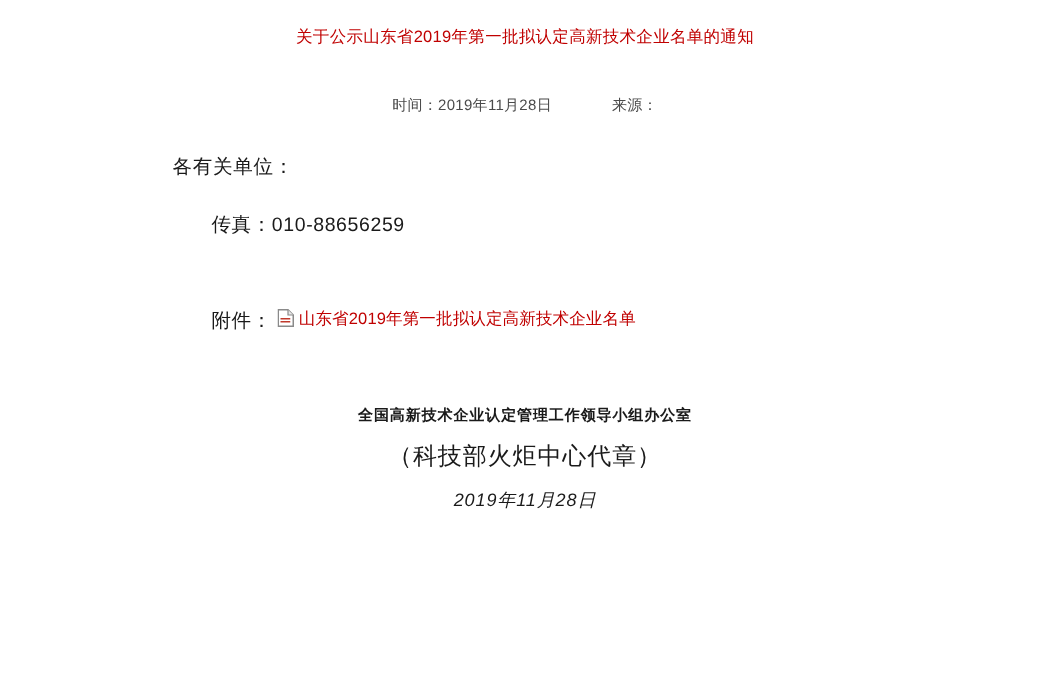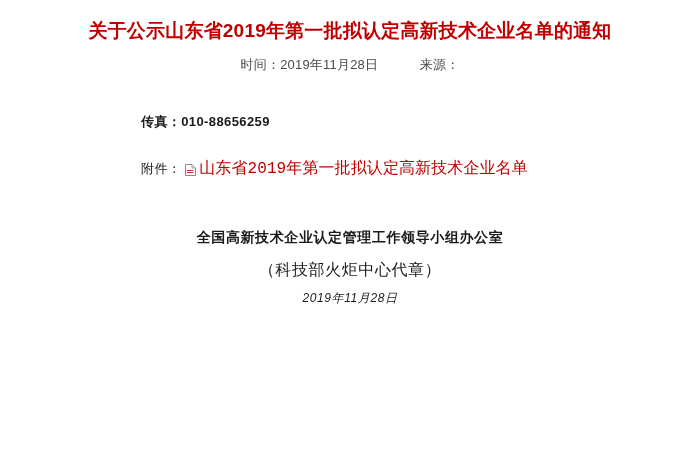--- a/index.html
+++ b/index.html
@@ -16,30 +16,30 @@
   }
   .page {
     position: relative;
     width: 700px;
     height: 451px;
     box-sizing: border-box;
   }
   .doc-title {
     text-align: center;
     color: #c00000;
-    font-weight: bold;
-    font-size: 19px;
+    font-weight: normal;
+    font-size: 11px;
     letter-spacing: 0.2px;
     margin-top: 18px;
     line-height: 1.4;
   }
   .meta-row {
-    margin-top: 11px;
+    margin-top: 30px;
     text-align: center;
-    font-size: 13px;
+    font-size: 10px;
     color: #4a4a4a;
     letter-spacing: 0.2px;
   }
   .meta-row .meta-item {
     display: inline-block;
   }
   .meta-row .meta-gap {
     display: inline-block;
     width: 34px;
   }
@@ -60,56 +60,54 @@
     text-align: justify;
     text-indent: 26px;
     margin-top: 4px;
   }
   .fax-line {
     font-size: 13px;
     line-height: 1.9;
     letter-spacing: 0.4px;
     text-indent: 26px;
     margin-top: 14px;
-    font-weight: bold;
   }
   .attach-block {
-    margin-top: 24px;
+    margin-top: 42px;
     padding-left: 26px;
     font-size: 12.5px;
     letter-spacing: 0.4px;
     display: flex;
-    align-items: center;
-    font-family: Liberation Mono, monospace;
+    align-items: flex-start;
   }
   .attach-label {
     font-size: 13px;
     letter-spacing: 0.4px;
   }
   .attach-icon {
     display: inline-block;
     width: 11px;
     height: 12px;
     margin: 0 3px 0 4px;
     position: relative;
     top: 1px;
   }
   .attach-link {
     color: #c00000;
-    font-size: 16px;
+    font-size: 11px;
     letter-spacing: 0.1px;
     text-decoration: none;
     cursor: pointer;
   }
   .signature {
     margin-top: 44px;
     text-align: center;
   }
   .sig-line1 {
-    font-size: 14px;
+    font-size: 10px;
     font-weight: bold;
     letter-spacing: 0.6px;
     line-height: 2.1;
   }
   .sig-line2 {
     font-size: 16px;
     letter-spacing: 0.6px;
     line-height: 2.1;
   }
   .sig-line3 {
@@ -127,20 +125,21 @@
   <div class="doc-title">关于公示山东省2019年第一批拟认定高新技术企业名单的通知</div>
 
   <div class="meta-row">
     <span class="meta-item">时间：2019年11月28日</span>
     <span class="meta-gap"></span>
     <span class="meta-item">来源：</span>
   </div>
 
   <div class="body-block">
 
+    <div class="salutation">各有关单位：</div>
 
 
     <div class="fax-line">传真：010-88656259</div>
 
     <div class="attach-block">
       <span class="attach-label">附件：</span>
       <span class="attach-icon">
         <svg width="11" height="12" viewBox="0 0 11 12" xmlns="http://www.w3.org/2000/svg">
           <path d="M0.5 0.5 H7 L10.5 4 V11.5 H0.5 Z" fill="#ffffff" stroke="#8a8a8a" stroke-width="1"></path>
           <path d="M7 0.5 V4 H10.5" fill="#e8e8e8" stroke="#8a8a8a" stroke-width="0.8"></path>

